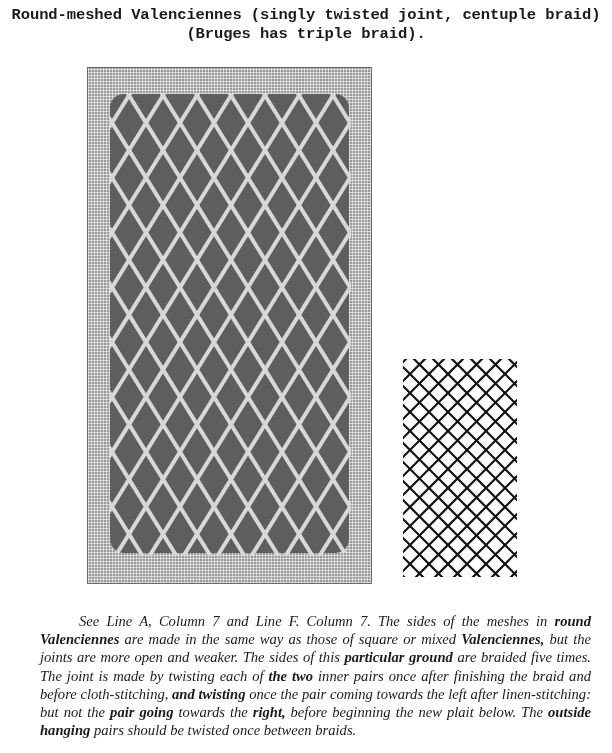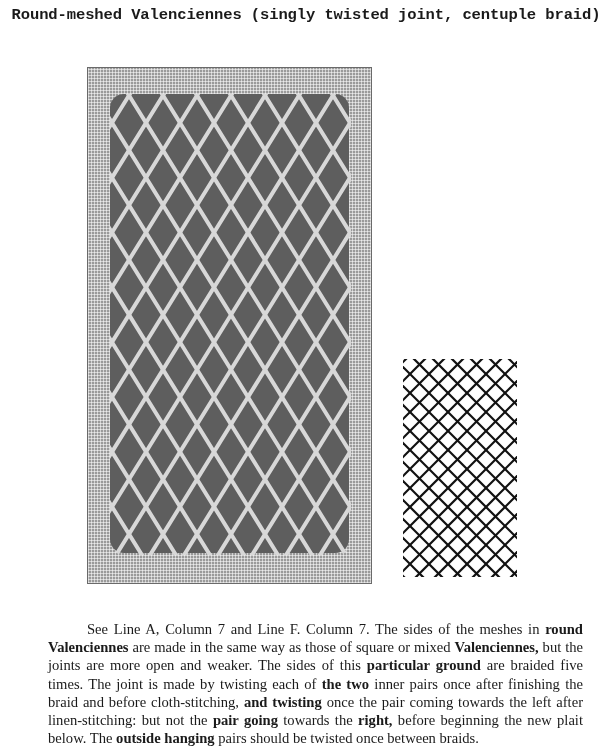--- a/index.html
+++ b/index.html
@@ -27,28 +27,29 @@
     }
     .photo svg { position: absolute; left: 0; top: 0; }
     .diagram {
       position: absolute; left: 403px; top: 355px; width: 114px; height: 226px;
     }
     .body-text {
       position: absolute; left: 40px; top: 612px; width: 551px;
       font-family: "Liberation Serif", serif; font-size: 14.6px; line-height: 18.2px;
       text-align: justify; text-align-last: left;
     }
-    .body-text p { margin: 8px; text-indent: 39px; }
+    .body-text p { margin: 0; text-indent: 39px; font-style: italic; }
     .body-text b { font-weight: bold; }
   </style>
 </head>
 <body>
 
 <div class="title">
   <div>Round-meshed Valenciennes (singly twisted joint, centuple braid)</div>
+  <div>(Bruges has triple braid).</div>
 </div>
 
 <div class="photo">
   <div class="mesh-area"></div>
   <svg id="photo-svg" width="285" height="517">
       <clipPath id="pclip">
         <rect x="22" y="26" width="241" height="461" rx="14"></rect>
       </clipPath>
       <g clip-path="url(#pclip)" stroke="#d8d8d8" stroke-width="4" fill="none" stroke-linecap="round">
         <line x1="-520" y1="0" x2="-199.45999999999998" y2="517"></line>

